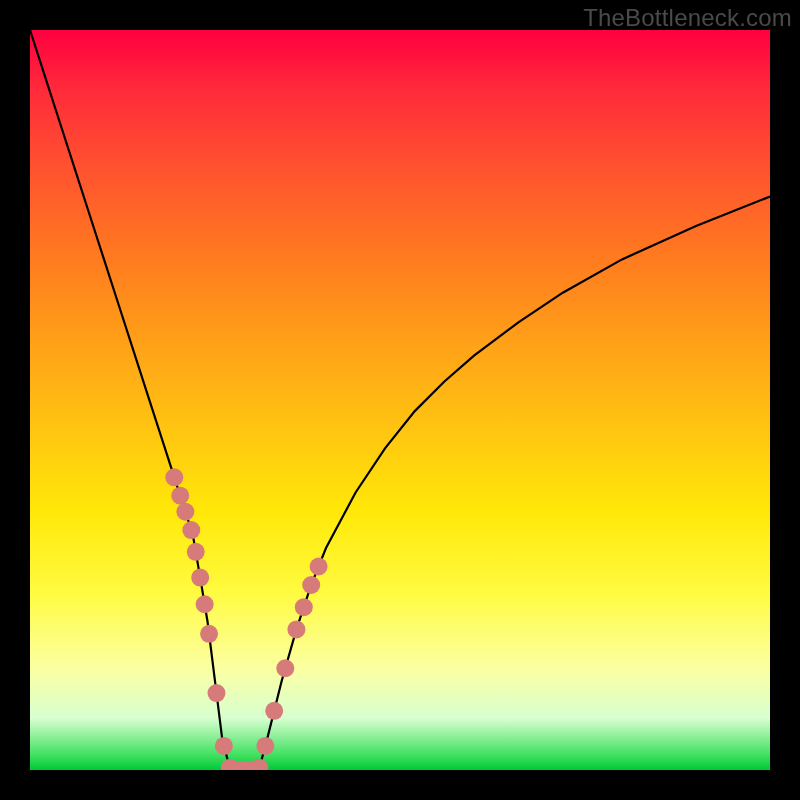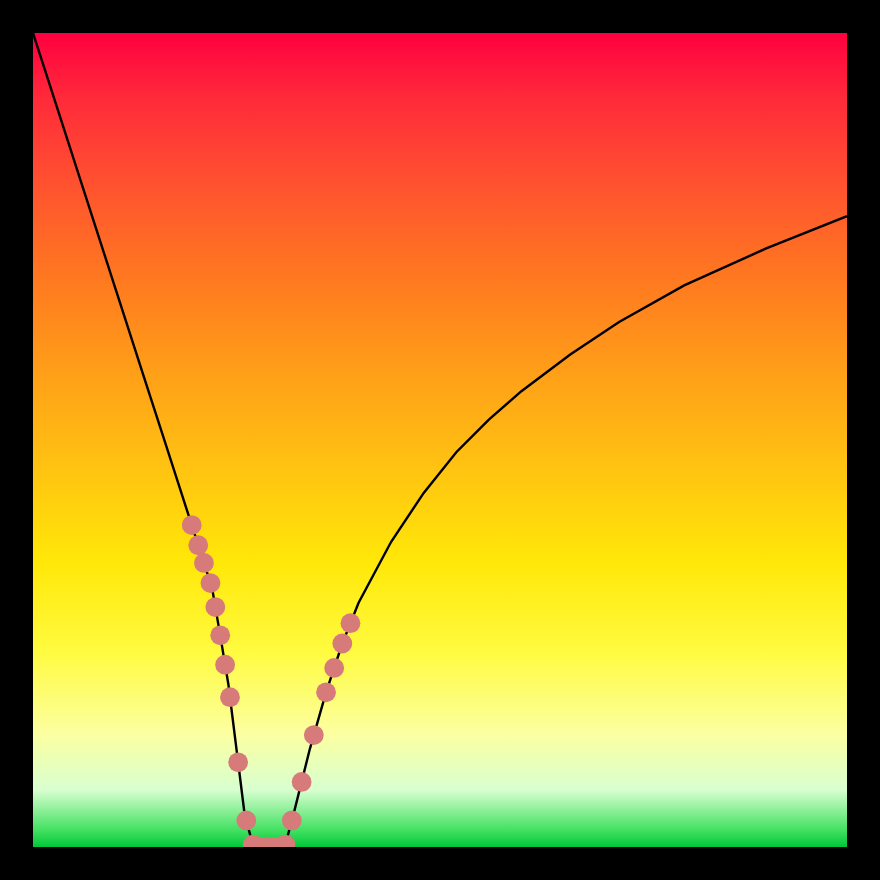--- a/index.html
+++ b/index.html
@@ -48,20 +48,21 @@
     height: 740px;
   }
   .marker {
     fill: #d77a7a;
     stroke: none;
   }
 </style>
 </head>
 <body>
 <div class="frame">
+  <div class="watermark">TheBottleneck.com</div>
   <div class="plot">
     <svg class="curve" viewBox="0 0 740 740">
       <path id="main-curve" fill="none" stroke="#000" stroke-width="2.2" d="M0.00 0.00 L14.80 45.88 L29.60 91.76 L44.40 137.64 L59.20 183.52 L74.00 229.40 L88.80 275.28 L103.60 321.16 L118.40 367.04 L133.20 412.92 L148.00 458.80 L162.80 504.68 L170.20 547.60 L177.60 592.00 L185.00 651.20 L192.40 710.40 L199.80 737.78 L207.20 740.00 L214.60 740.00 L222.00 740.00 L229.40 737.78 L236.80 710.40 L251.60 651.20 L266.40 599.40 L281.20 555.00 L296.00 518.00 L325.60 462.50 L355.20 418.10 L384.80 381.10 L414.40 351.50 L444.00 325.60 L488.40 292.30 L532.80 262.70 L592.00 229.40 L666.00 196.10 L740.00 166.50"></path>
       <g id="markers">
           <circle cx="144.30" cy="447.33" r="9" class="marker"></circle>
           <circle cx="150.22" cy="465.68" r="9" class="marker"></circle>
           <circle cx="155.40" cy="481.74" r="9" class="marker"></circle>
           <circle cx="161.32" cy="500.09" r="9" class="marker"></circle>
           <circle cx="165.76" cy="521.85" r="9" class="marker"></circle>
           <circle cx="170.20" cy="547.60" r="9" class="marker"></circle>

